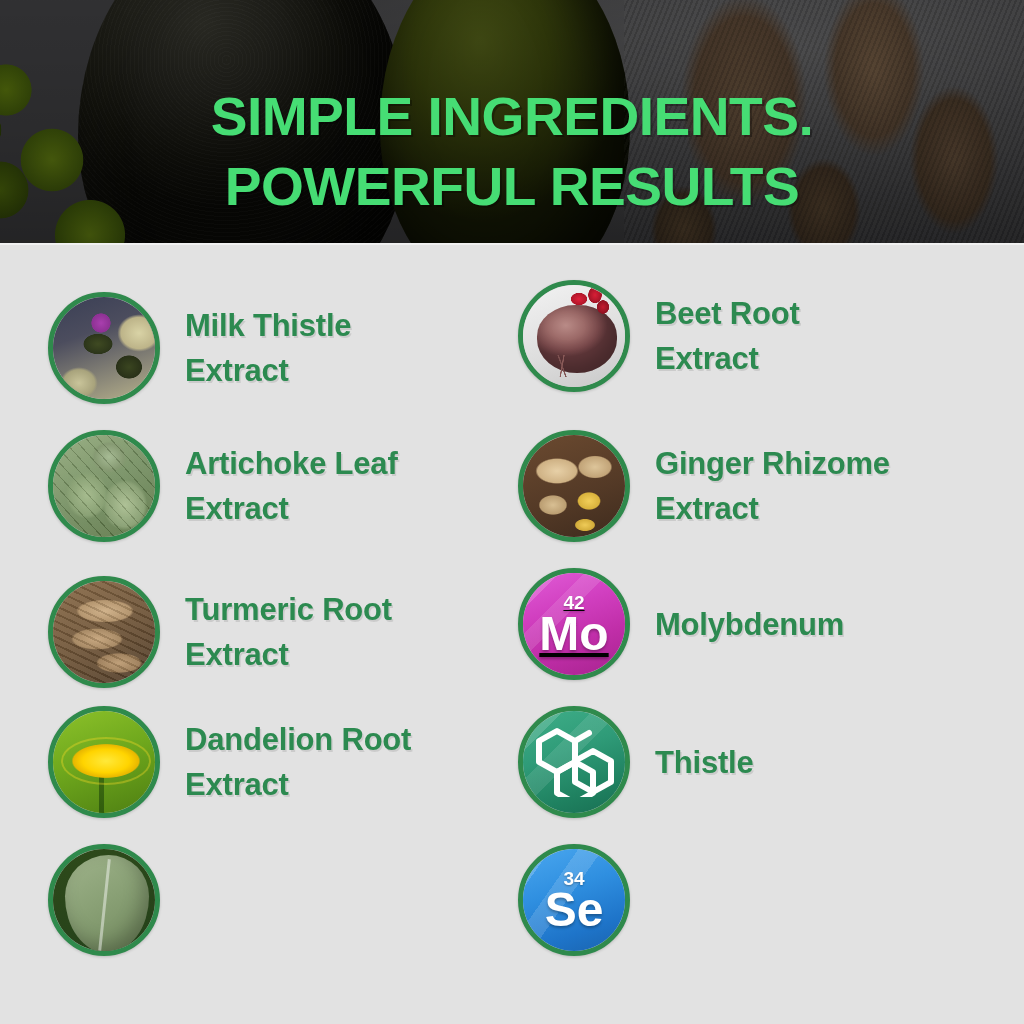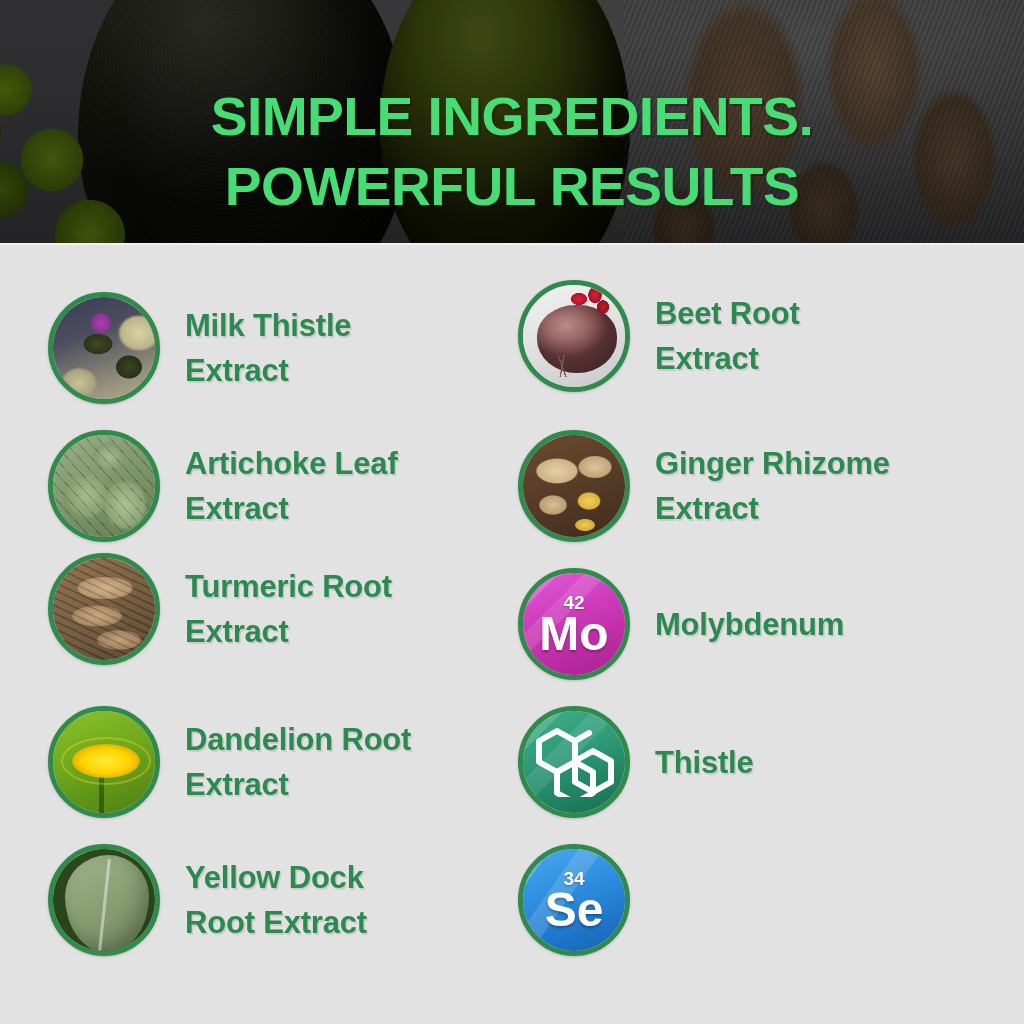--- a/index.html
+++ b/index.html
@@ -233,20 +233,21 @@
       radial-gradient(ellipse 20px 14px at 30px 70px, #d8bf93 0%, #bb9e72 65%, rgba(0,0,0,0) 72%),
       radial-gradient(ellipse 17px 13px at 66px 66px, #f2cf5a 0%, #d9b23c 62%, rgba(0,0,0,0) 70%),
       radial-gradient(ellipse 15px 9px at 62px 90px, #efcb58 0%, #d3ac3a 62%, rgba(0,0,0,0) 70%);
   }
   
   .art-element{ display:flex; flex-direction:column; align-items:center; justify-content:center; }
   .art-mo{
     background:
       linear-gradient(135deg, rgba(255,255,255,.18) 0 18%, rgba(0,0,0,0) 18% 30%, rgba(255,255,255,.12) 30% 42%, rgba(0,0,0,0) 42%),
       linear-gradient(160deg,#e05cd6 0%,#d13fc0 35%,#c02ea8 65%,#a7238f 100%);
+    text-decoration: underline;
   }
   .art-se{
     background:
       linear-gradient(125deg, rgba(255,255,255,.20) 0 16%, rgba(0,0,0,0) 16% 32%, rgba(255,255,255,.14) 32% 46%, rgba(0,0,0,0) 46%),
       linear-gradient(160deg,#4aa7ef 0%,#2f8fe0 40%,#1e74c9 75%,#1a63ad 100%);
   }
   .art-choline{
     background:
       linear-gradient(135deg, rgba(255,255,255,.16) 0 20%, rgba(0,0,0,0) 20% 34%, rgba(255,255,255,.10) 34% 48%, rgba(0,0,0,0) 48%),
       linear-gradient(160deg,#3fae88 0%,#2f9b78 40%,#1f8160 75%,#186e52 100%);
@@ -298,21 +299,21 @@
       </div>
 
       <div class="item" style="top:185px">
         <div class="badge">
           <div class="art art-artichoke"></div>
         </div>
         <div class="label" style="white-space:pre-line">Artichoke Leaf
 Extract</div>
       </div>
 
-      <div class="item" style="top:308px">
+      <div class="item" style="top:331px">
         <div class="badge">
           <div class="art art-turmeric"></div>
         </div>
         <div class="label" style="white-space:pre-line">Turmeric Root
 Extract</div>
       </div>
 
       <div class="item" style="top:461px">
         <div class="badge">
           <div class="art art-dandelion">
@@ -322,22 +323,20 @@
         <div class="label" style="white-space:pre-line">Dandelion Root
 Extract</div>
       </div>
 
       <div class="item" style="top:599px">
         <div class="badge">
           <div class="art art-dock">
             <div class="dock-vein"></div>
           </div>
         </div>
-        <div class="label" style="white-space:pre-line">Yellow Dock
-Root Extract</div>
       </div>
 
     </div>
 
     <div class="col col-right">
 
       <div class="item" style="top:35px">
         <div class="badge">
           <div class="art art-beet">
             <div class="beet-top"></div>

